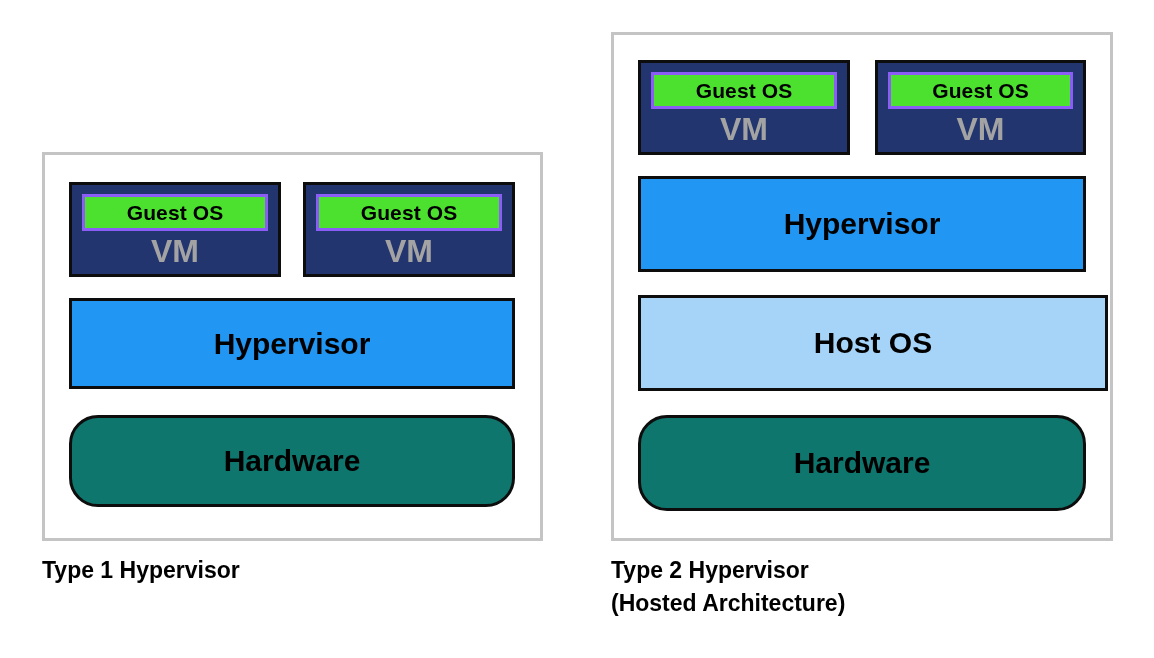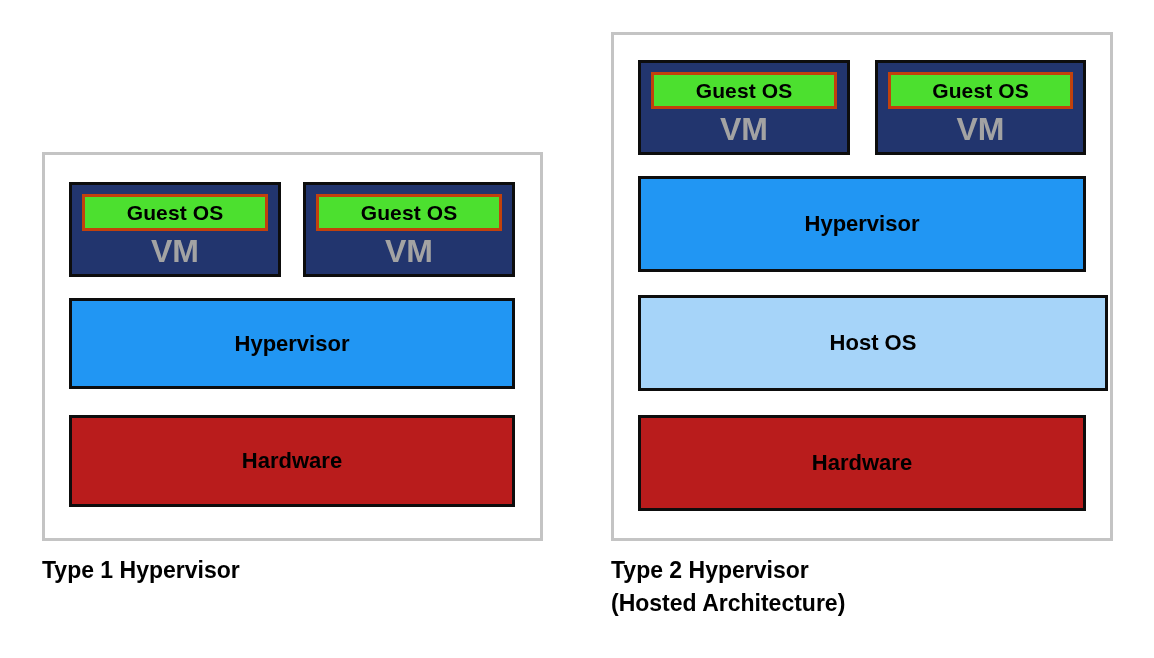--- a/index.html
+++ b/index.html
@@ -56,21 +56,21 @@
     background: #22356e;
     display: block;
   }
   .vm-box .guest-os {
     position: absolute;
     left: 10px;
     right: 10px;
     top: 9px;
     height: 37px;
     box-sizing: border-box;
-    border: 3px solid #c2410c;
+    border: 3px solid #8b5cf6;
     background: #4ce02f;
     color: #000000;
     display: flex;
     align-items: center;
     justify-content: center;
     font-weight: bold;
     font-size: 21px;
     letter-spacing: 0.1px;
   }
   .vm-box .vm-label {
@@ -82,26 +82,26 @@
     display: flex;
     align-items: center;
     justify-content: center;
     color: #a3a3a3;
     font-weight: bold;
     font-size: 32px;
   }
 
   
   .bar {
-    font-size: 22px;
+    font-size: 30px;
     color: #000000;
   }
   .bar.hypervisor { background: #2196f3; }
   .bar.host-os    { background: #a6d4f9; }
-  .bar.hardware   { background: #b91c1c; }
+  .bar.hardware   { background: #0f766e; border-radius: 29px; }
 
   
   #t1-vm-1       { left: 69px;  top: 182px; width: 212px; height: 95px; }
   #t1-vm-2       { left: 303px; top: 182px; width: 212px; height: 95px; }
   #t1-hypervisor { left: 69px;  top: 298px; width: 446px; height: 91px; }
   #t1-hardware   { left: 69px;  top: 415px; width: 446px; height: 92px; }
 
   
   #t2-vm-1       { left: 638px; top: 60px;  width: 212px; height: 95px; }
   #t2-vm-2       { left: 875px; top: 60px;  width: 211px; height: 95px; }

